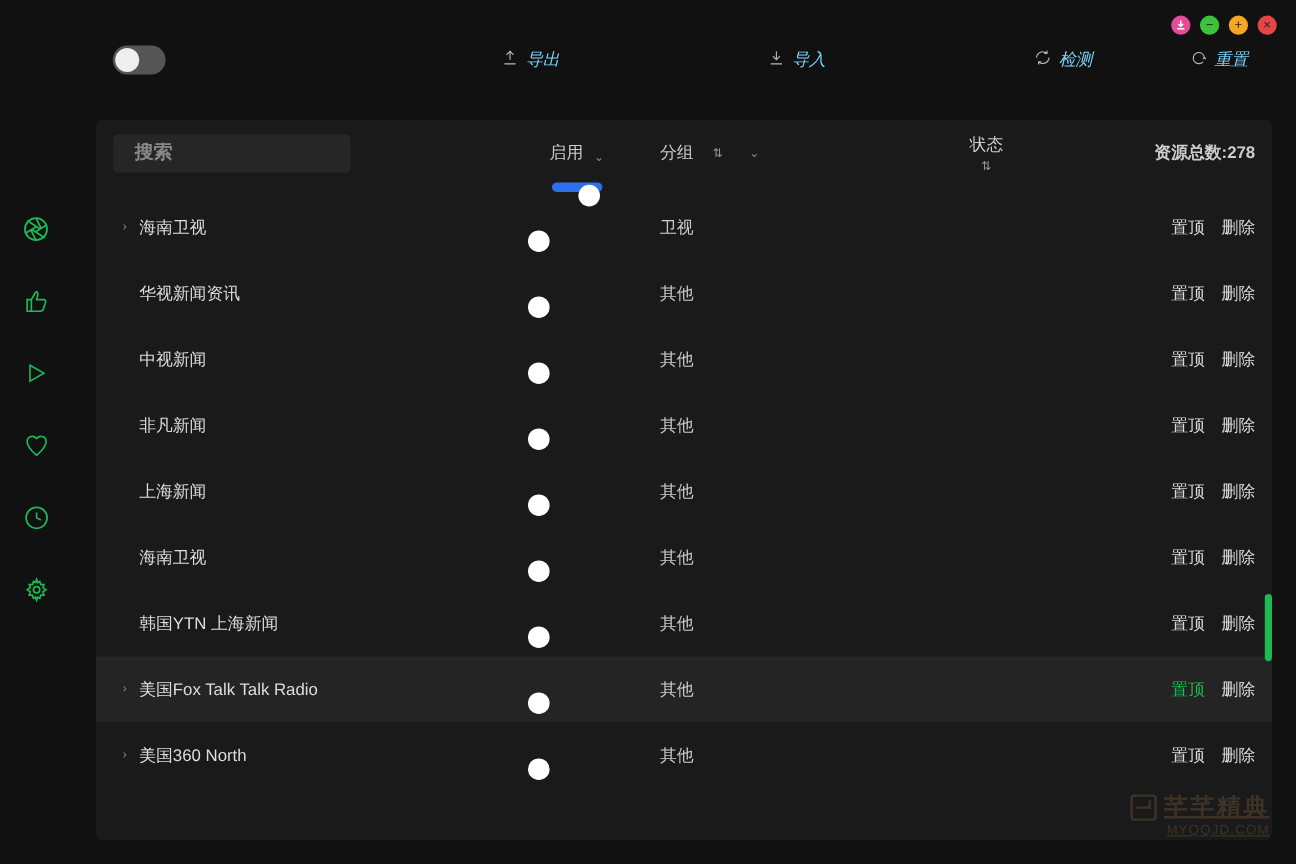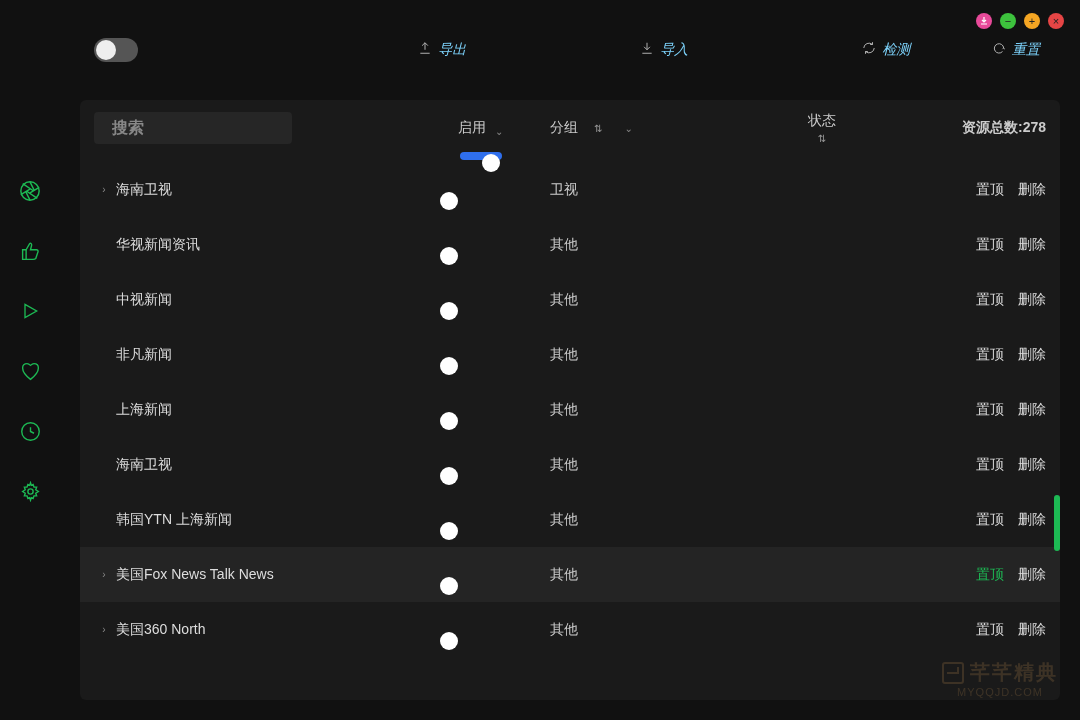--- a/index.html
+++ b/index.html
@@ -50,21 +50,21 @@
 .row .actions { margin-left:auto; display:flex; gap:14px; }
 .row .act { cursor:pointer; }
 .row .act.green { color:#1db954; }
 
 .toggle { width:42px; height:22px; border-radius:11px; background:#2f6fed; position:relative; cursor:pointer; }
 .toggle::after { content:""; position:absolute; width:18px; height:18px; border-radius:50%; background:#fff; top:2px; right:2px; }
 .partial-toggle { height:8px; border-radius:4px; }
 
 .scroll-indicator { position:absolute; right:0; top:395px; width:6px; height:56px; background:#1db954; border-radius:3px; }
 
-.watermark { position:absolute; right:22px; bottom:22px; text-align:center; opacity:0.18; color:#d9a05a; }
+.watermark { position:absolute; right:22px; bottom:22px; text-align:right; opacity:0.18; color:#d9a05a;text-decoration:underline; }
 .watermark .wm1 { font-size:20px; letter-spacing:2px; font-weight:600; display:flex; align-items:center; gap:6px; justify-content:flex-end; }
 .watermark .wm2 { font-size:11px; letter-spacing:1px; }
 .wm-icon { width:22px; height:22px; border:2px solid #d9a05a; border-radius:3px; display:inline-block; position:relative; }
 .wm-icon::before { content:""; position:absolute; top:3px; left:3px; right:3px; bottom:8px; border-bottom:2px solid #d9a05a; border-right:2px solid #d9a05a; }
 </style>
 </head>
 <body>
 
 <div class="window-controls">
   <div class="wc-dot wc-pink">
@@ -242,21 +242,21 @@
           <span class="name">韩国YTN 上海新闻</span>
           <span class="toggle-cell"><span class="toggle"></span></span>
           <span class="group-cell">其他</span>
           <span class="actions">
             <span class="act">置顶</span>
             <span class="act">删除</span>
           </span>
         </div>
         <div class="row hov">
           <span class="expand">›</span>
-          <span class="name">美国Fox News Talk News</span>
+          <span class="name">美国Fox Talk Talk Radio</span>
           <span class="toggle-cell"><span class="toggle"></span></span>
           <span class="group-cell">其他</span>
           <span class="actions">
             <span class="act green">置顶</span>
             <span class="act">删除</span>
           </span>
         </div>
         <div class="row">
           <span class="expand">›</span>
           <span class="name">美国360 North</span>

